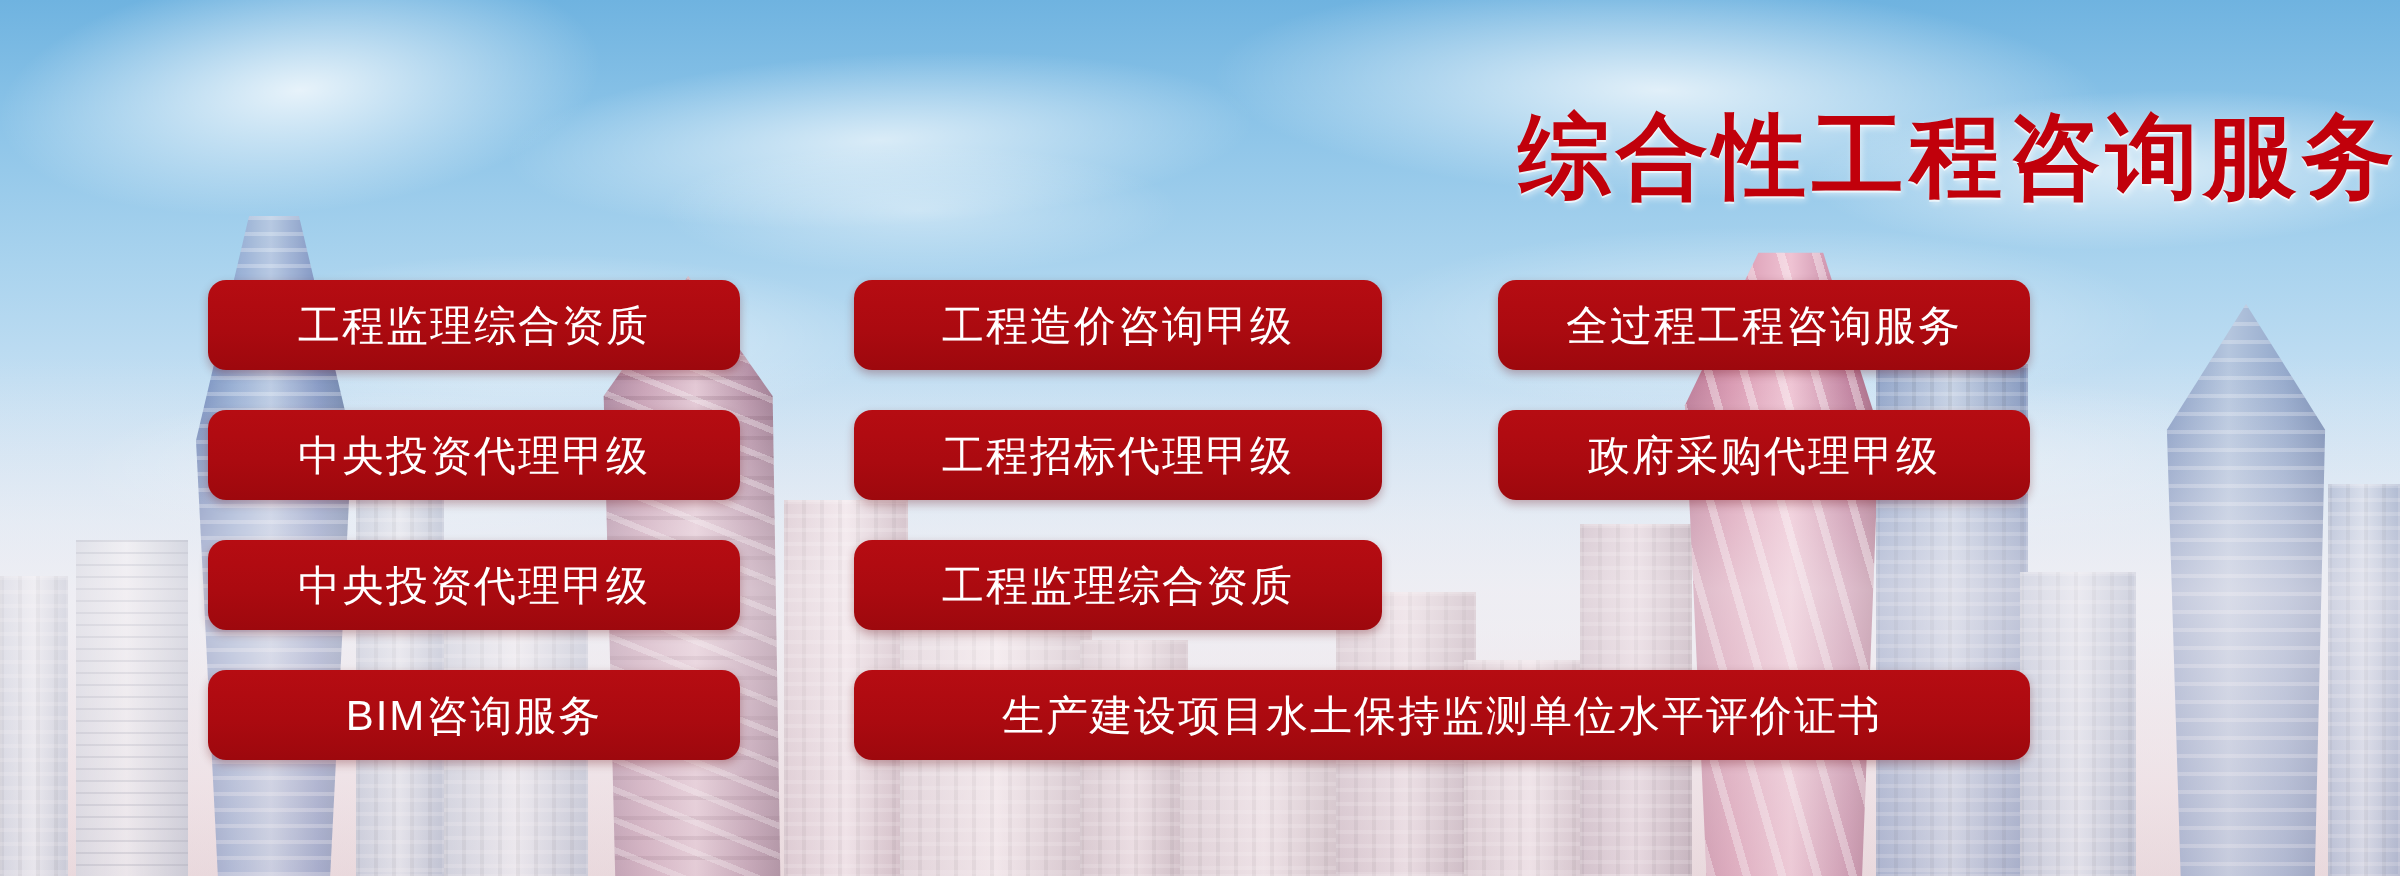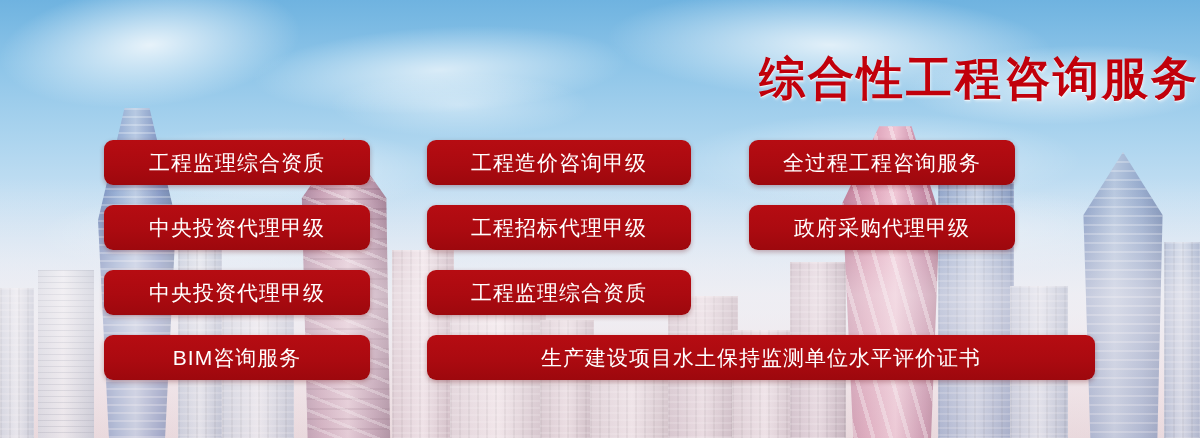--- a/index.html
+++ b/index.html
@@ -137,21 +137,21 @@
     background:linear-gradient(180deg,#b60c12 0%,#ab0a10 55%,#9d080d 100%);
     color:#ffffff;
     font-size:21px;
     letter-spacing:1px;
     white-space:nowrap;
     box-shadow:0 2px 5px rgba(100,0,10,.30);
   }
   .col1 { width:266px; }
   .col2 { width:264px; margin-left:57px; }
   .col3 { width:266px; margin-left:58px; }
-  .wide { width:668px; margin-left:57px; }
+  .wide { width:588px; margin-left:57px; }
 </style>
 </head>
 <body>
 
 <div class="banner">
 
   <div class="cloud c1"></div>
   <div class="cloud c2"></div>
   <div class="cloud c3"></div>
   <div class="cloud c4"></div>

